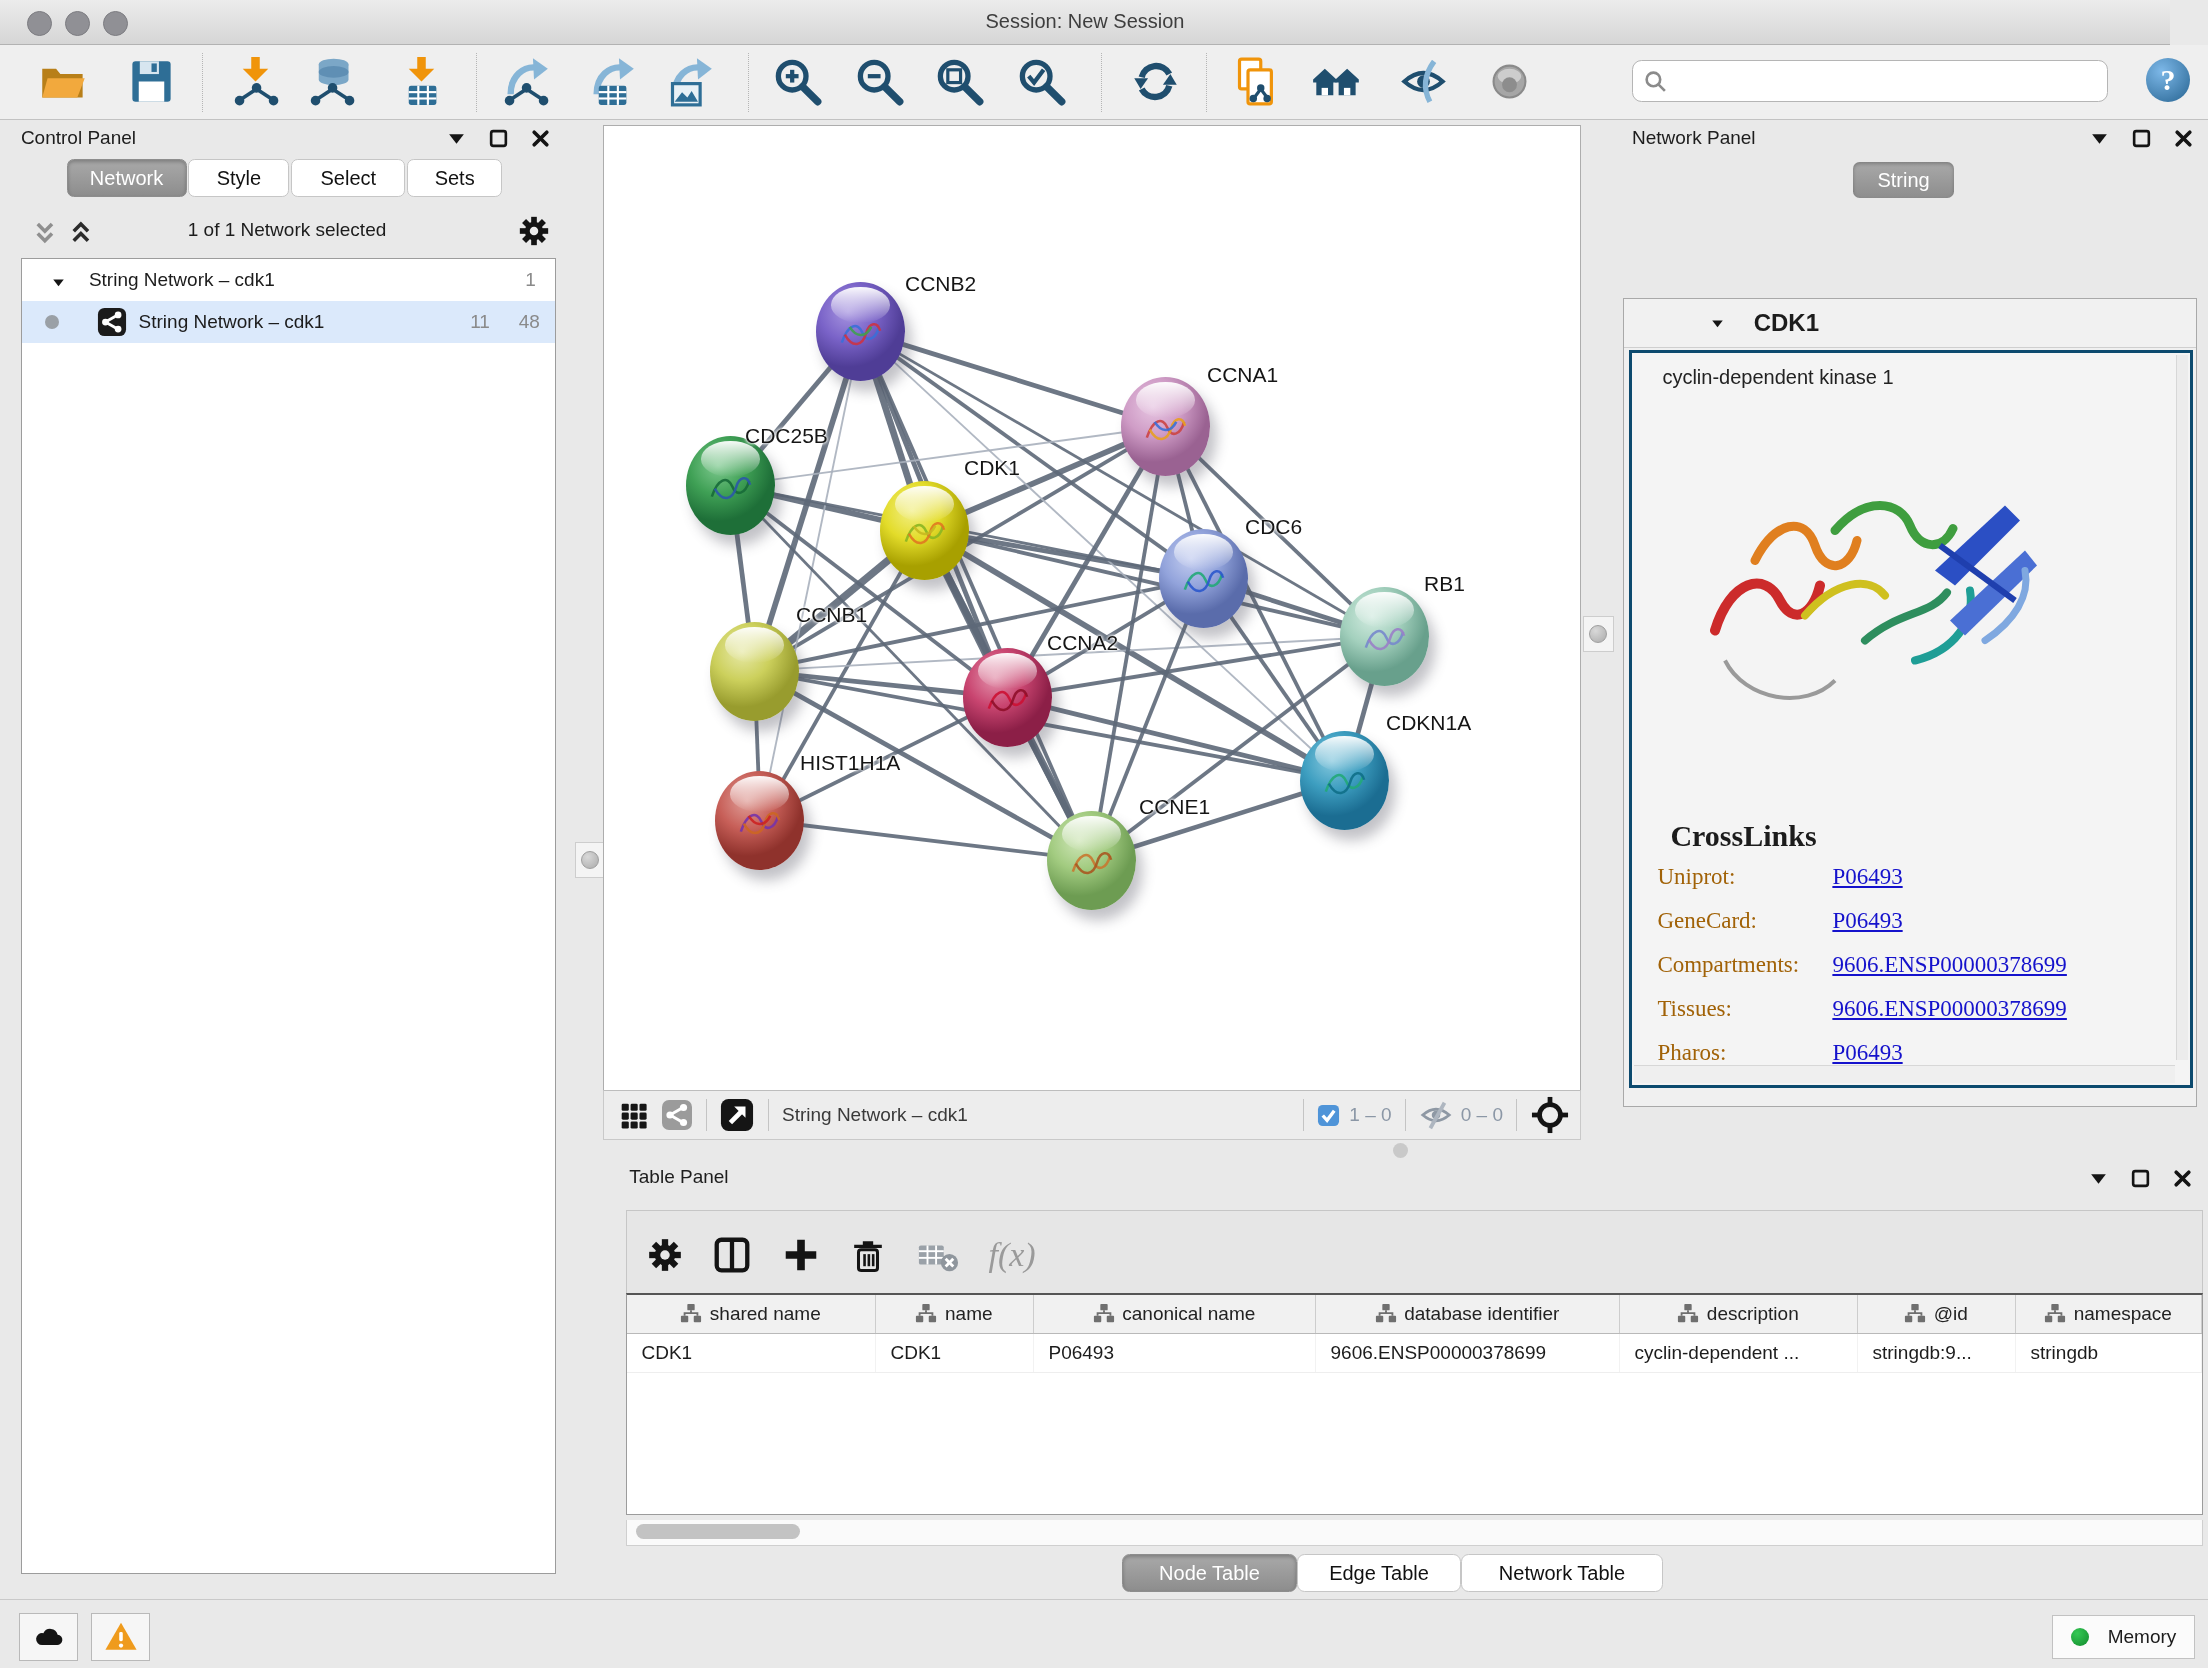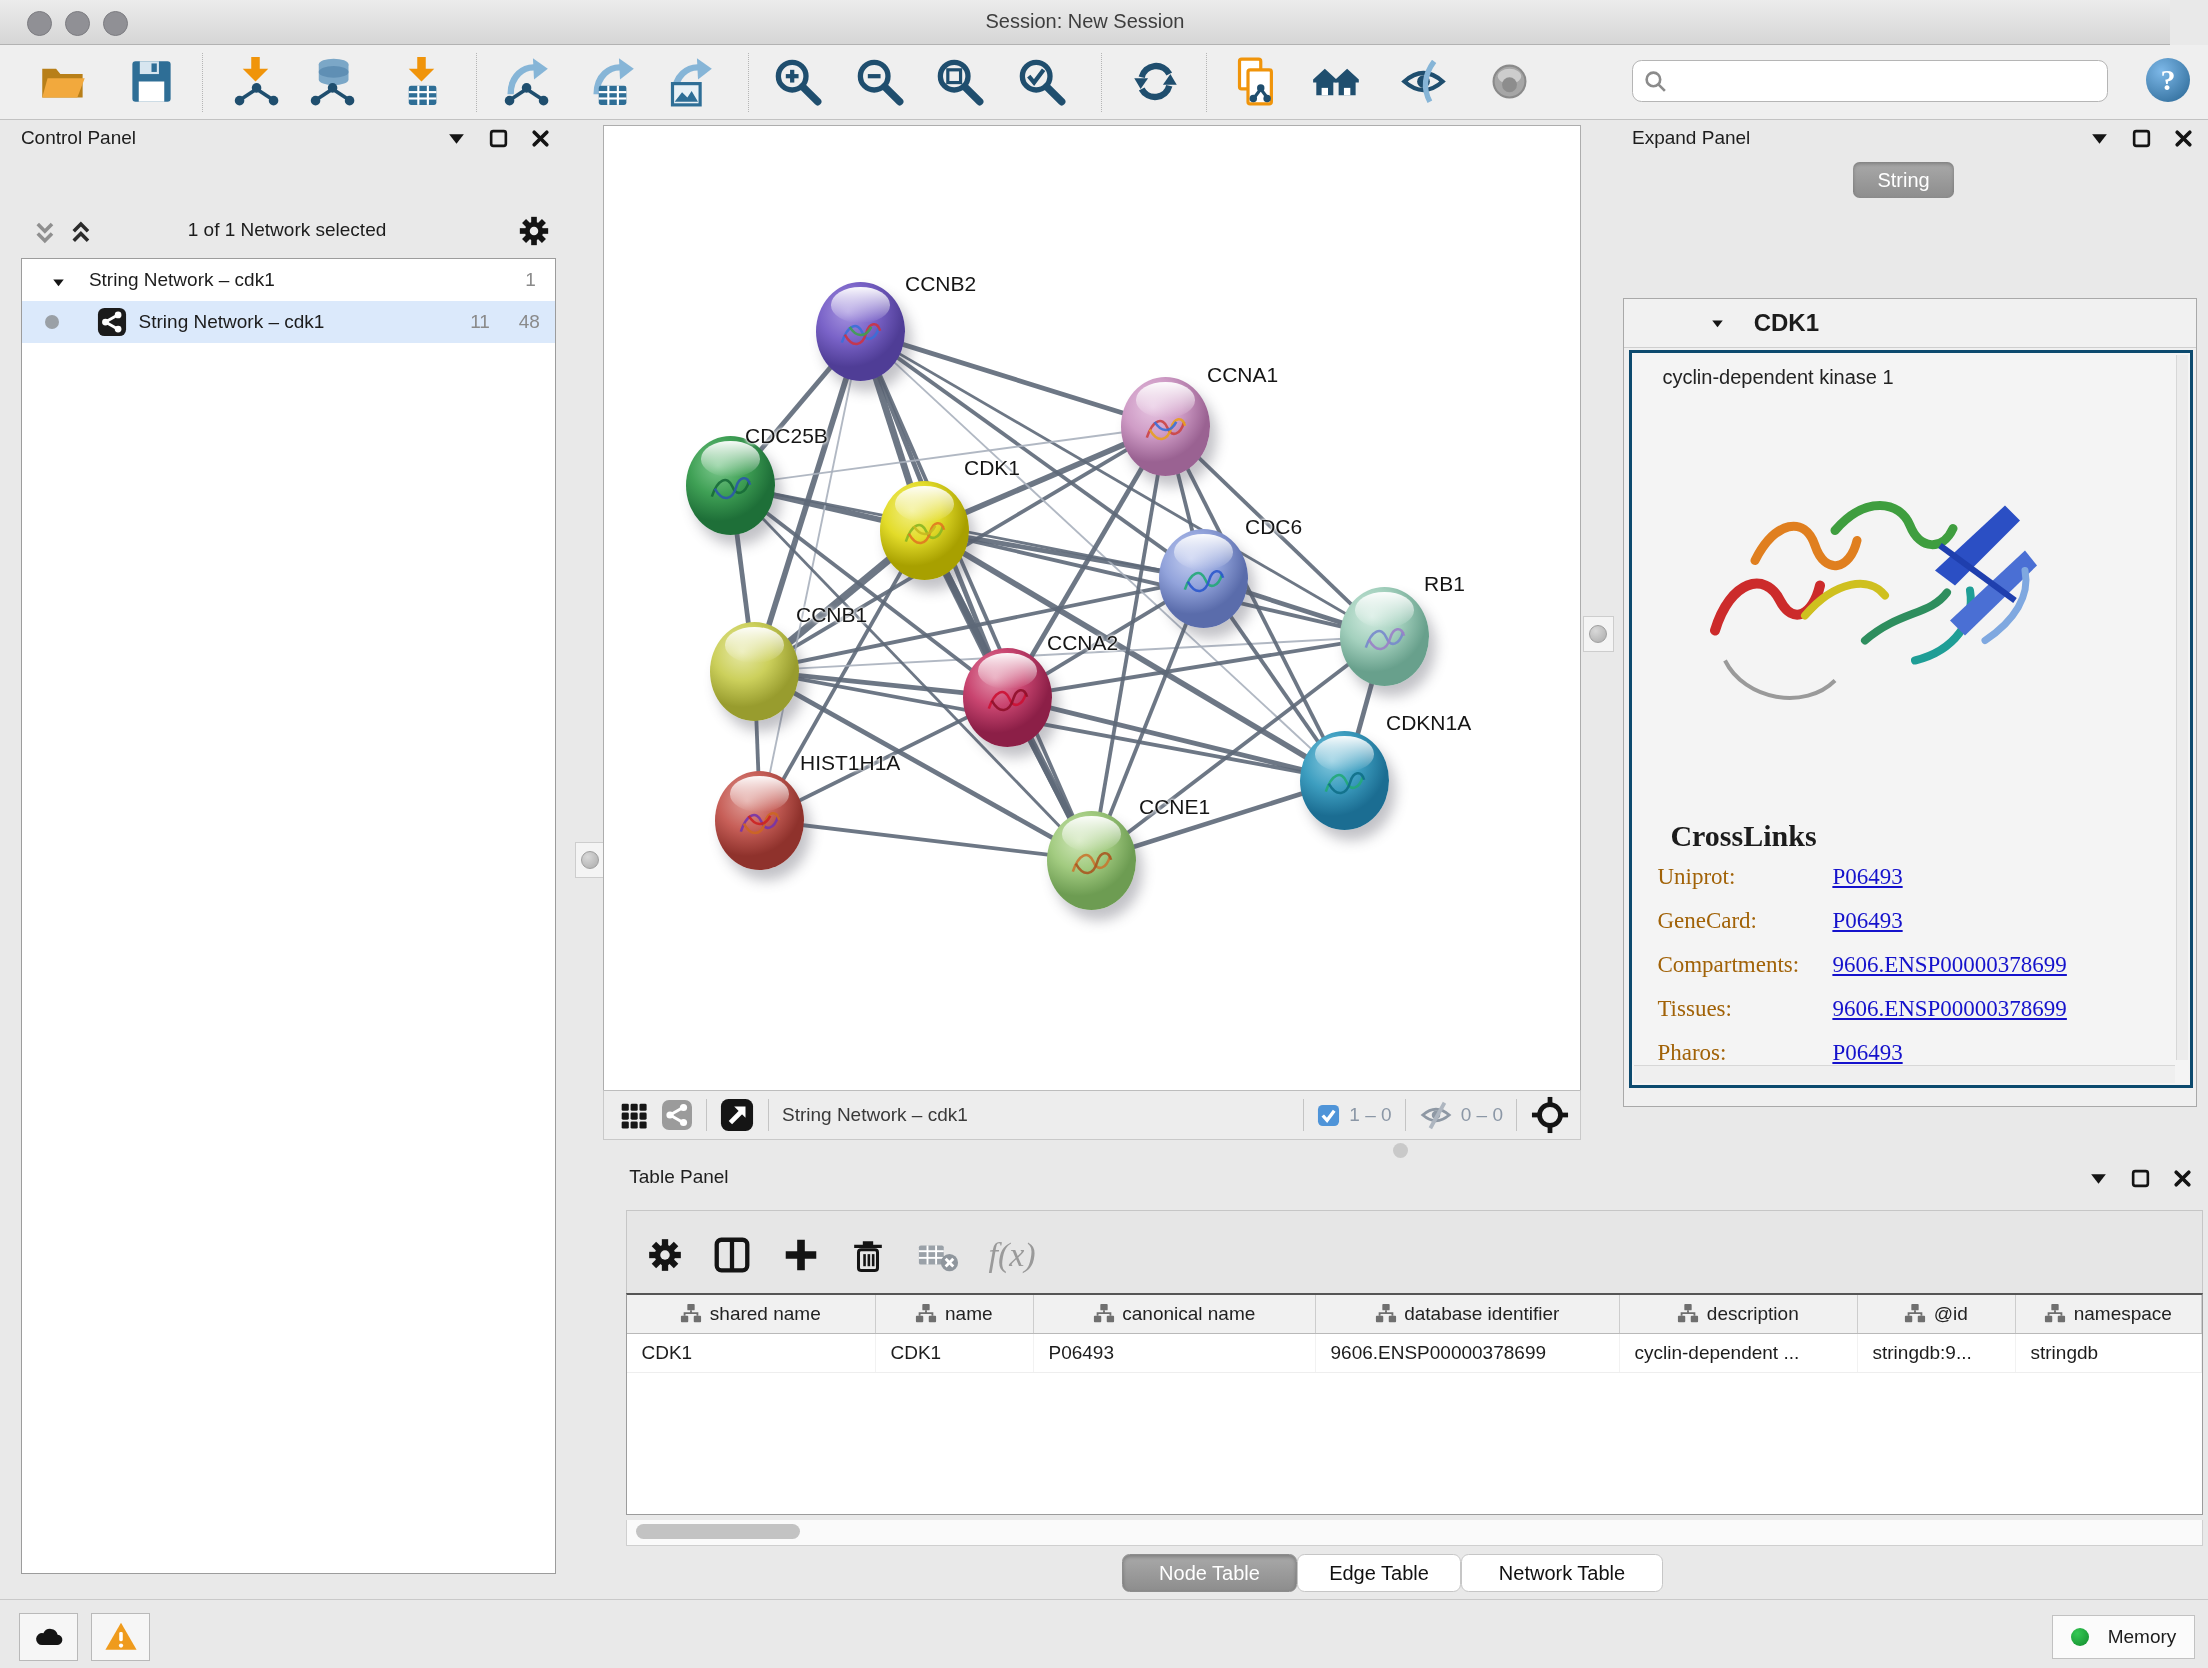--- a/index.html
+++ b/index.html
@@ -273,20 +273,21 @@
       <span class="ic" id="cp-float"><svg viewBox="0 0 20 20" width="100%" height="100%">
             <rect x="3" y="3" width="14" height="14" rx="2" fill="none" stroke="#141414" stroke-width="2.5"></rect>
           </svg></span>
       <span class="ic" id="cp-close"><svg viewBox="0 0 20 20" width="100%" height="100%">
             <g stroke="#141414" stroke-width="3.5" stroke-linecap="round">
               <line x1="4" y1="4" x2="16" y2="16"></line>
               <line x1="16" y1="4" x2="4" y2="16"></line>
             </g>
           </svg></span>
     </div>
+    <div class="ctl-tabs" style="position:absolute;left:57px;top:34px;" id="control-tabs"><span class="tab sel" style="width: 120px;">Network</span><span class="tab" style="width: 101px;">Style</span><span class="tab" style="width: 114px;">Select</span><span class="tab" style="width: 95px;">Sets</span></div>
     <div style="position:absolute;left:0;top:84px;width:555px;height:46px;">
       <span style="position:absolute;left:23px;top:7.6px;width:28.5px;height:30px;" id="chev-dn"><svg viewBox="0 0 36 36" width="100%" height="100%">
             <g fill="none" stroke="#8f8f8f" stroke-width="4.5">
               <path d="M6 8 l9 9 9 -9"></path>
               <path d="M6 20 l9 9 9 -9"></path>
             </g>
           </svg></span>
       <span style="position:absolute;left:59px;top:7.6px;width:28.5px;height:30px;" id="chev-up"><svg viewBox="0 0 36 36" width="100%" height="100%">
             <g fill="none" stroke="#2b2b2b" stroke-width="4.5">
               <path d="M6 17 l9 -9 9 9"></path>
@@ -541,21 +542,21 @@
         </svg></span>
   </div>
 
   <div class="abs gripbox" style="left:1583px;top:616px;width:28.5px;height:34px;">
     <span class="gripdot"></span>
   </div>
 
   <div class="abs" style="left:1393px;top:1143px;width:15px;height:15px;border-radius:50%;background:#c9c9c9;"></div>
 
   <div class="abs" style="left:1617px;top:125px;width:585px;height:989px;">
-    <div class="ptitle" style="position:absolute;left:15px;top:1.9px;">Expand Panel</div>
+    <div class="ptitle" style="position:absolute;left:15px;top:1.9px;">Network Panel</div>
     <div class="phicons" style="right:7.6px;top:2.9px;">
       <span class="ic" id="rp-tri"><svg viewBox="0 0 20 20" width="100%" height="100%">
             <path d="M3 6 h14 l-7 9 z" fill="#151515"></path>
           </svg></span>
       <span class="ic" id="rp-float"><svg viewBox="0 0 20 20" width="100%" height="100%">
             <rect x="3" y="3" width="14" height="14" rx="2" fill="none" stroke="#141414" stroke-width="2.5"></rect>
           </svg></span>
       <span class="ic" id="rp-close"><svg viewBox="0 0 20 20" width="100%" height="100%">
             <g stroke="#141414" stroke-width="3.5" stroke-linecap="round">
               <line x1="4" y1="4" x2="16" y2="16"></line>

